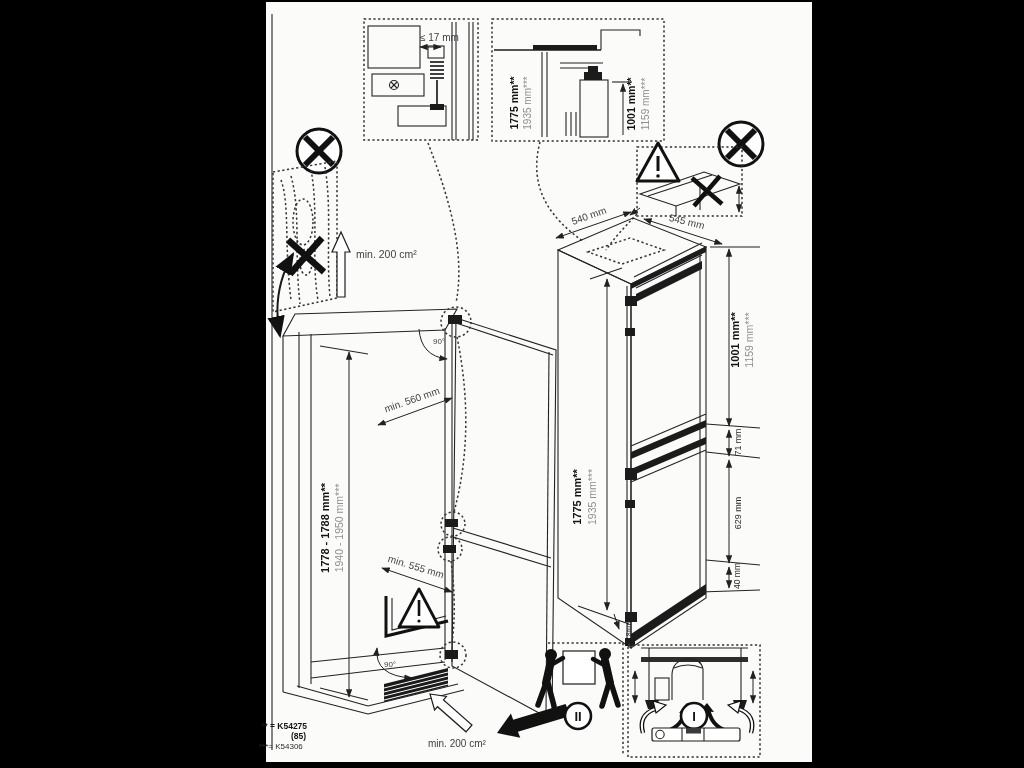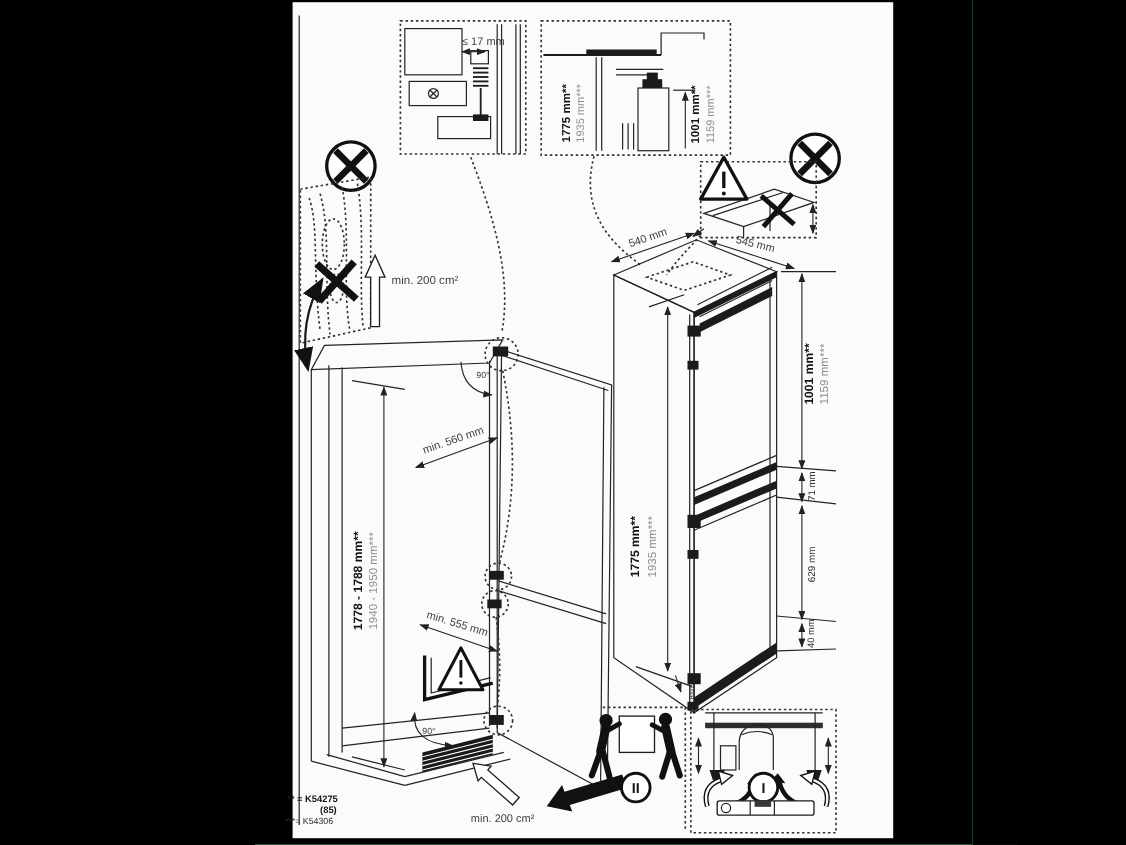--- a/index.html
+++ b/index.html
@@ -1,16 +1,16 @@
 <!DOCTYPE html>
 <html><head>
 <meta charset="utf-8">
 <style>
   html,body{margin:0;padding:0;background:#000;}
-  .stage{width:884px;height:768px;position:relative;background:#86efac;overflow:hidden;}
+  .stage{width:884px;height:768px;position:relative;background:#737373;overflow:hidden;}
   svg text{font-family:"Liberation Sans",sans-serif;fill:#2a2a2a;}
   .tb{font-weight:bold;fill:#141414;}
   .tg{fill:#8f8f8f;}
   .tm{fill:#3f3f3f;}
   .ln{fill:none;stroke:#232323;stroke-width:1.1;}
   .ln2{fill:none;stroke:#1d1d1d;stroke-width:1.7;}
   .blk{fill:#1b1b1b;stroke:none;}
   .wht{fill:#ffffff;stroke:#1d1d1d;stroke-width:1.2;}
   .dot{fill:none;stroke:#333;stroke-width:1.5;stroke-dasharray:2.2 2.5;}
   .dim{fill:none;stroke:#222;stroke-width:1;}

